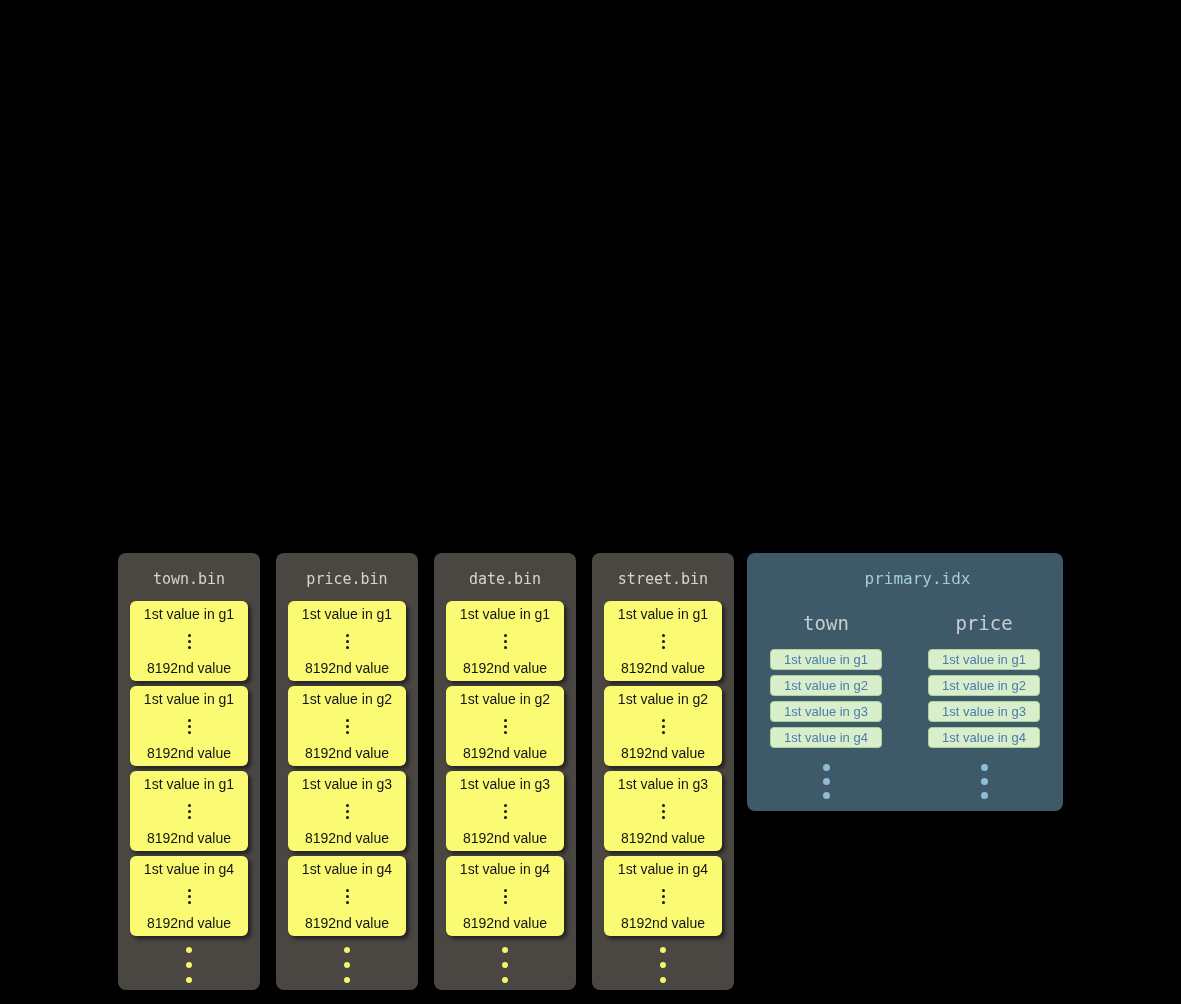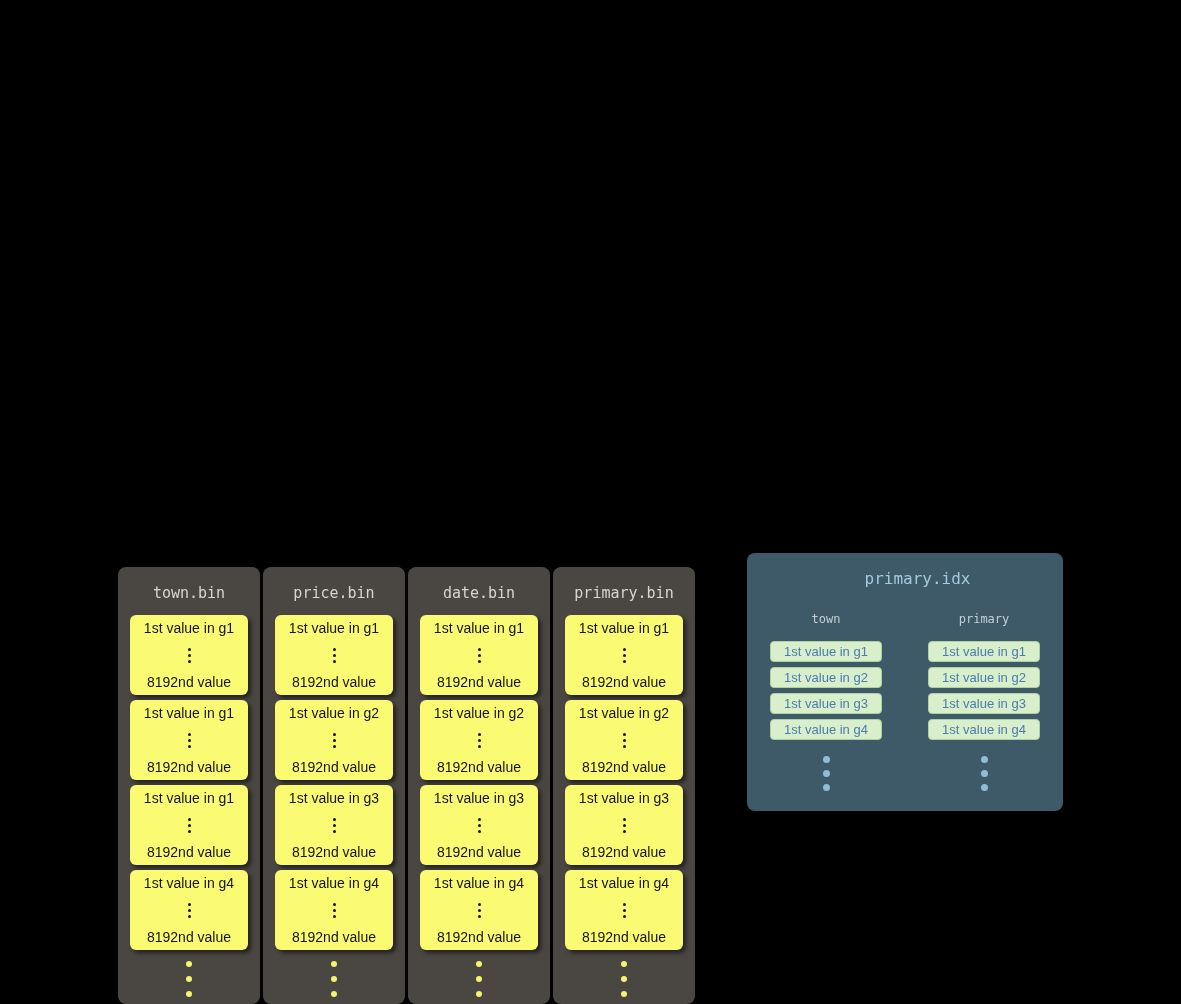--- a/index.html
+++ b/index.html
@@ -12,23 +12,23 @@
     height: 1004px;
     position: relative;
     overflow: hidden;
     font-family: "Liberation Sans", sans-serif;
   }
 
   
   .bins {
     position: absolute;
     left: 118px;
-    top: 567px;
-    display: flex;
-    gap: 3px;
+    top: 553px;
+    display: flex;
+    gap: 16px;
     justify-content: center;
   }
   .bin-panel {
     width: 142px;
     height: 437px;
     background: #4a4743;
     border-radius: 8px;
     display: flex;
     flex-direction: column;
     align-items: center;
@@ -116,21 +116,21 @@
     margin-top: 24px;
   }
   .idx-col {
     display: flex;
     flex-direction: column;
     align-items: center;
     width: 140px;
   }
   .idx-header {
     font-family: "DejaVu Sans Mono", monospace;
-    font-size: 12px;
+    font-size: 19px;
     color: #c6ced3;
     margin-bottom: 15px;
     white-space: nowrap;
   }
   .idx-entry {
     width: 112px;
     height: 21px;
     background: #d9eecb;
     border: 1px solid #aed29d;
     border-radius: 4px;
@@ -292,21 +292,21 @@
       <div>8192nd value</div>
     </div>
     <div class="bin-ellipsis">
         <i></i>
         <i></i>
         <i></i>
       </div>
   </div>
 
   <div class="bin-panel">
-    <div class="bin-title">primary.bin</div>
+    <div class="bin-title">street.bin</div>
     <div class="granule">
       <div>1st value in g1</div>
       <div class="vdots">
           <i></i>
           <i></i>
           <i></i>
         </div>
       <div>8192nd value</div>
     </div>
     <div class="granule">
@@ -356,21 +356,21 @@
       <div class="idx-entry">1st value in g3</div>
       <div class="idx-entry">1st value in g4</div>
       <div class="idx-ellipsis">
           <i></i>
           <i></i>
           <i></i>
         </div>
     </div>
 
     <div class="idx-col">
-      <div class="idx-header">primary</div>
+      <div class="idx-header">price</div>
       <div class="idx-entry">1st value in g1</div>
       <div class="idx-entry">1st value in g2</div>
       <div class="idx-entry">1st value in g3</div>
       <div class="idx-entry">1st value in g4</div>
       <div class="idx-ellipsis">
           <i></i>
           <i></i>
           <i></i>
         </div>
     </div>

